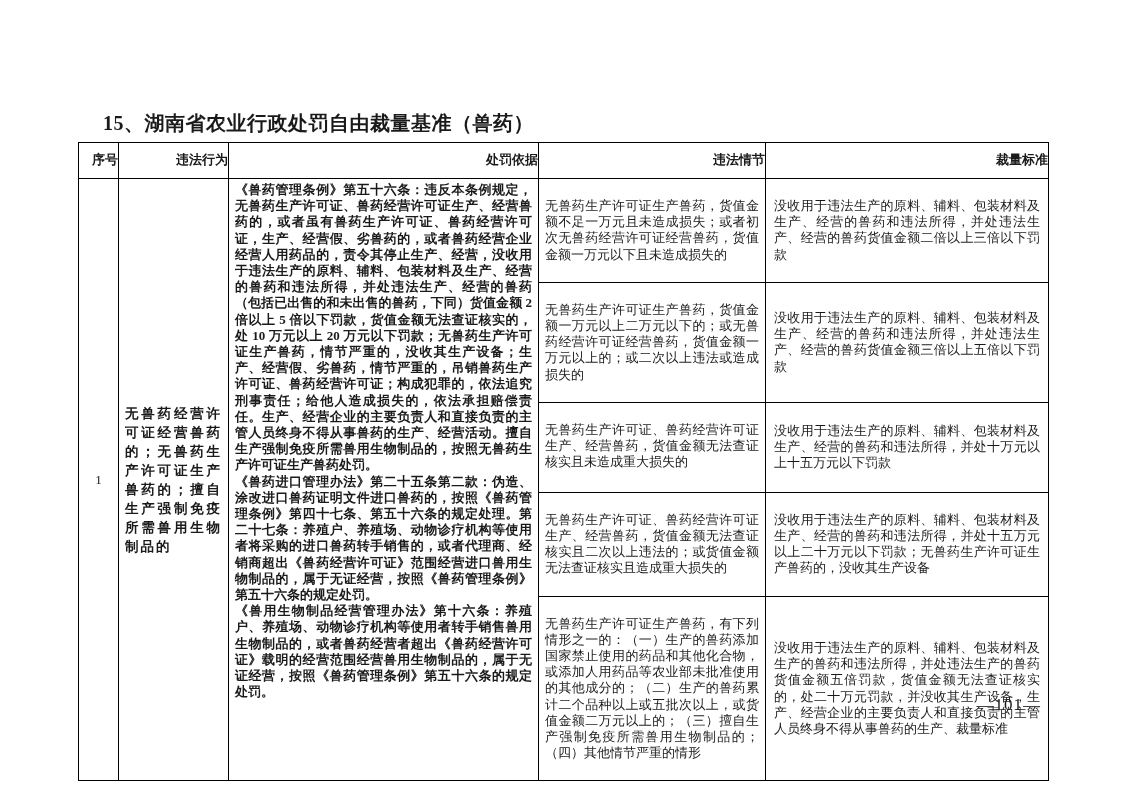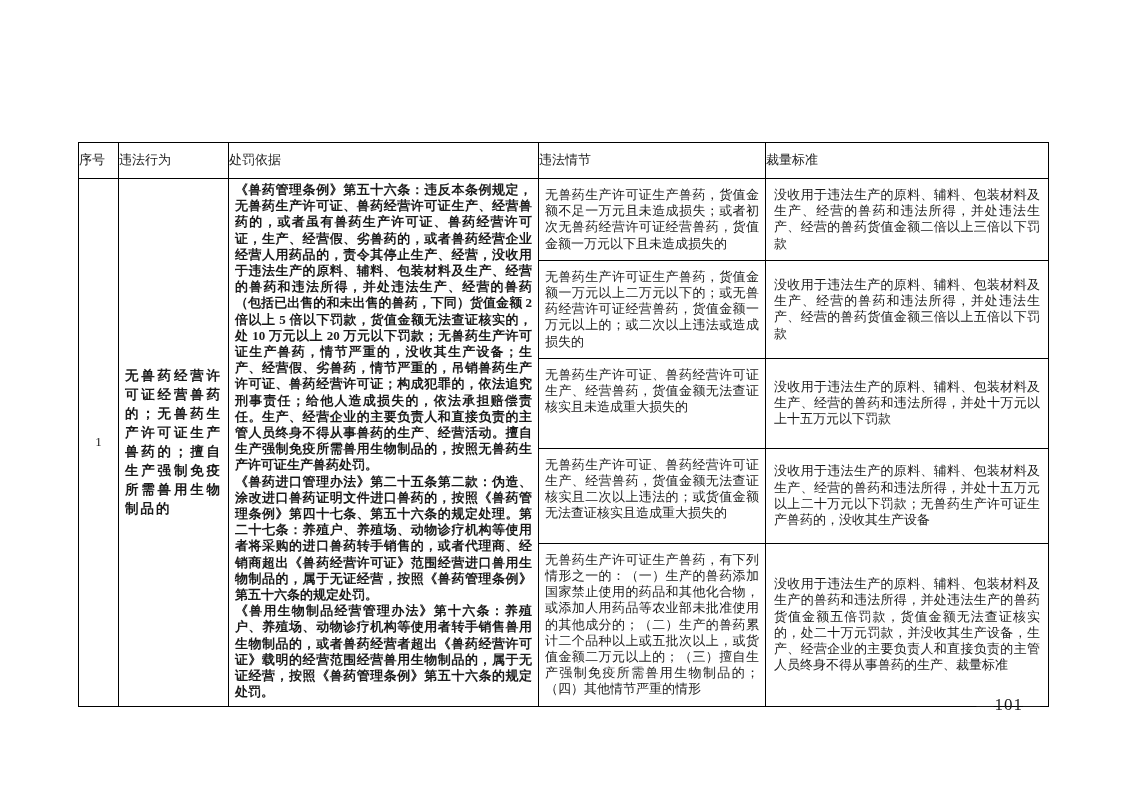--- a/index.html
+++ b/index.html
@@ -34,22 +34,22 @@
   table.main-table th,
   table.main-table td {
     border: 1px solid #000;
     font-size: 13px;
     line-height: 16.2px;
     overflow: hidden;
   }
   th.hdr {
     height: 36px;
     font-size: 14px;
-    font-weight: normal;
-    text-align: left;
+    font-weight: bold;
+    text-align: right;
     vertical-align: middle;
   }
   td.c-index {
     text-align: center;
     vertical-align: middle;
     font-size: 14px;
   }
   td.c-act {
     vertical-align: middle;
     padding: 4px 6px;
@@ -66,21 +66,21 @@
     vertical-align: top;
     padding: 3px 6px 2px 6px;
   }
   td.c-basis p {
     text-align: justify;
     text-justify: inter-ideograph;
     font-weight: bold;
   }
   td.c-circ {
     vertical-align: top;
-    padding: 8px 6px;
+    padding: 19px 6px;
     text-align: justify;
     text-justify: inter-ideograph;
     line-height: 16.8px;
   }
   td.c-std {
     vertical-align: middle;
     padding: 0 8px;
     text-align: justify;
     text-justify: inter-ideograph;
     line-height: 17px;
@@ -96,20 +96,21 @@
     top: 695px;
     font-size: 17px;
     letter-spacing: 1px;
   }
 </style>
 </head>
 <body>
 
 <div class="page">
 
+  <div class="title">15、湖南省农业行政处罚自由裁量基准（兽药）</div>
 
   <table class="main-table">
     <colgroup>
       <col style="width:40px">
       <col style="width:110px">
       <col style="width:310px">
       <col style="width:227px">
       <col style="width:283px">
     </colgroup>
     <thead>

